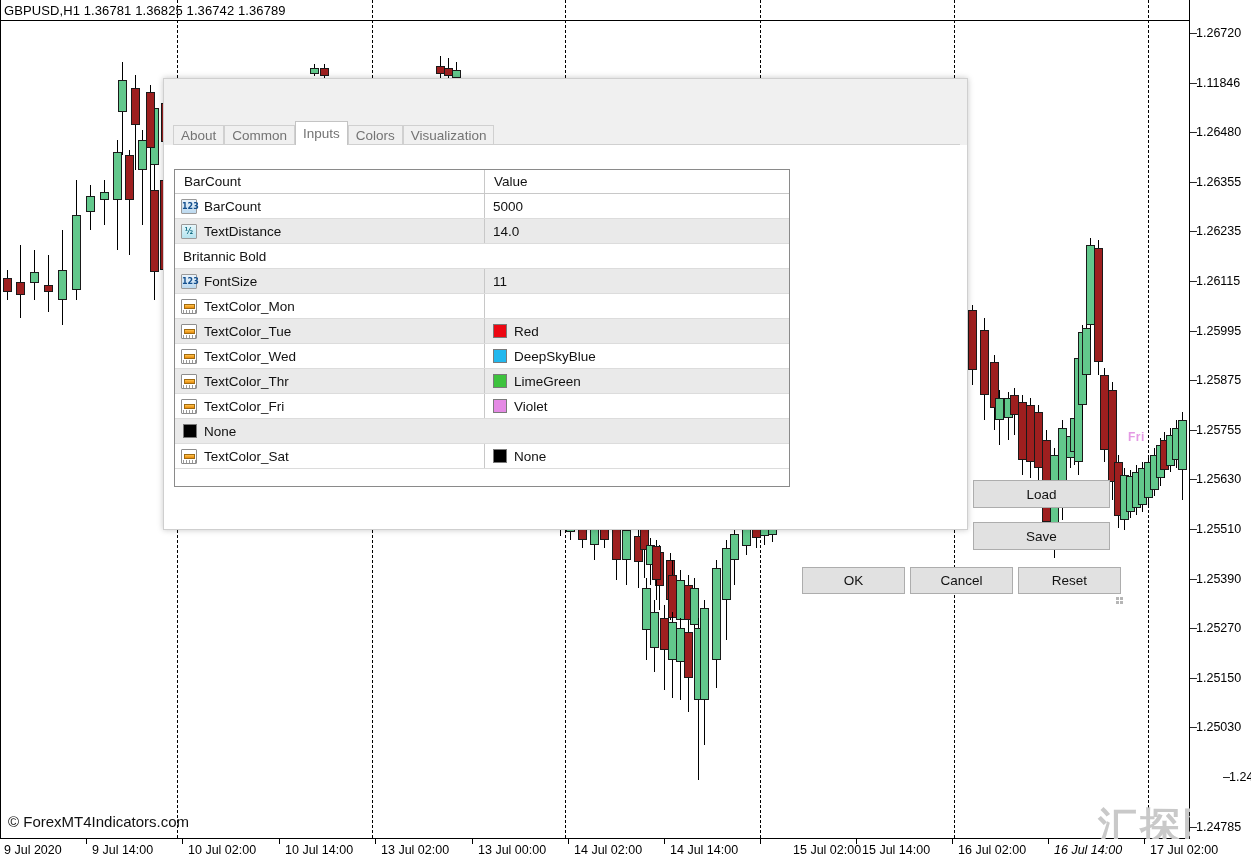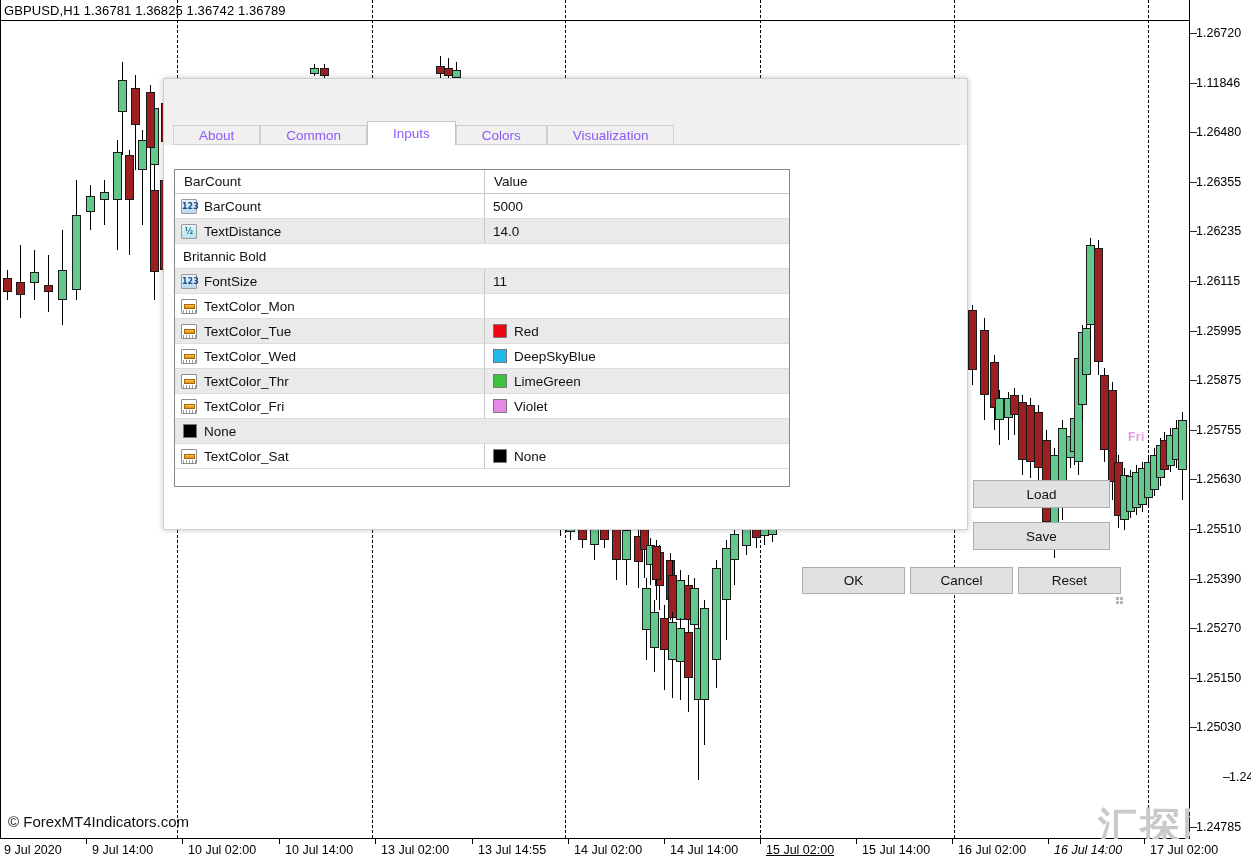--- a/index.html
+++ b/index.html
@@ -80,21 +80,21 @@
     display:flex;align-items:center;justify-content:center;
     color:#6a6a6a;cursor:default;user-select:none;
   }
   #help-btn{right:62px;font-size:19px;}
   #close-btn{right:8px;font-size:20px;}
   #close-btn svg{display:block;}
 
   
   #tabbar{position:absolute;left:9px;top:44px;height:22px;display:flex;align-items:flex-end;}
   .tab{
-    height:20px;line-height:20px;padding:0 25px;font-size:13.5px;color:#8b5cf6;
+    height:20px;line-height:20px;padding:0 7px;font-size:13.5px;color:#737373;
     background:#f0f0f0;border:1px solid #d0d0d0;border-bottom:none;margin-right:0px;
     box-sizing:border-box;cursor:default;white-space:nowrap;
   }
   .tab.active{background:#fff;height:24px;line-height:23px;border-color:#c4c4c4;position:relative;z-index:3;}
   #tab-underline{position:absolute;left:9px;top:65px;width:787px;height:1px;background:#d0d0d0;}
 
   #dialog-body{position:absolute;left:0;top:66px;width:803px;height:384px;background:#fff;}
 
   
   #params-table{
@@ -554,27 +554,27 @@
   <div id="time-scale">
       <div class="time-tick" style="left: 4px;">9 Jul 2020</div>
       <div class="time-tick" style="left: 92px;">9 Jul 14:00</div>
       <div class="time-grad" style="left: 86px;"></div>
       <div class="time-tick" style="left: 188px;">10 Jul 02:00</div>
       <div class="time-grad" style="left: 182px;"></div>
       <div class="time-tick" style="left: 285px;">10 Jul 14:00</div>
       <div class="time-grad" style="left: 279px;"></div>
       <div class="time-tick" style="left: 381px;">13 Jul 02:00</div>
       <div class="time-grad" style="left: 375px;"></div>
-      <div class="time-tick" style="left: 478px;">13 Jul 14:55</div>
+      <div class="time-tick" style="left: 478px;">13 Jul 00:00</div>
       <div class="time-grad" style="left: 472px;"></div>
       <div class="time-tick" style="left: 574px;">14 Jul 02:00</div>
       <div class="time-grad" style="left: 568px;"></div>
       <div class="time-tick" style="left: 670px;">14 Jul 14:00</div>
       <div class="time-grad" style="left: 664px;"></div>
-      <div class="time-tick" style="left: 766px; text-decoration: underline;">15 Jul 02:00</div>
+      <div class="time-tick" style="left: 793px;">15 Jul 02:00</div>
       <div class="time-grad" style="left: 760px;"></div>
       <div class="time-tick" style="left: 862px;">15 Jul 14:00</div>
       <div class="time-grad" style="left: 856px;"></div>
       <div class="time-tick" style="left: 958px;">16 Jul 02:00</div>
       <div class="time-grad" style="left: 952px;"></div>
       <div class="time-tick" style="left: 1054px; font-style: italic;">16 Jul 14:00</div>
       <div class="time-grad" style="left: 1048px;"></div>
       <div class="time-tick" style="left: 1150px;">17 Jul 02:00</div>
       <div class="time-grad" style="left: 1144px;"></div>
     </div>

